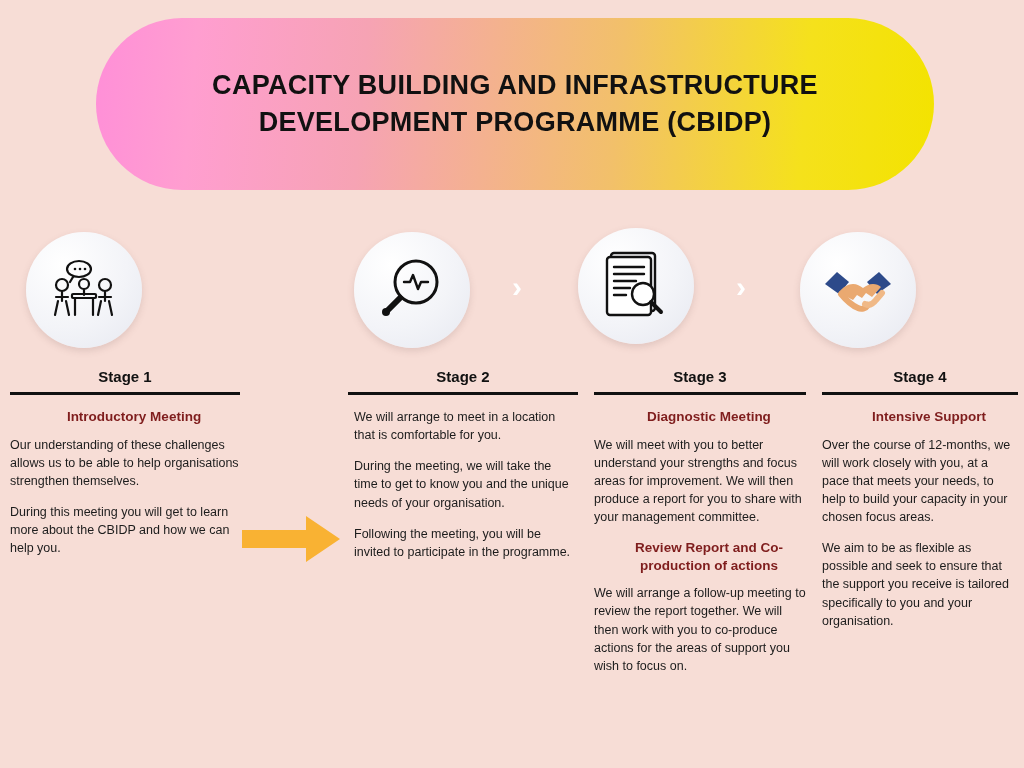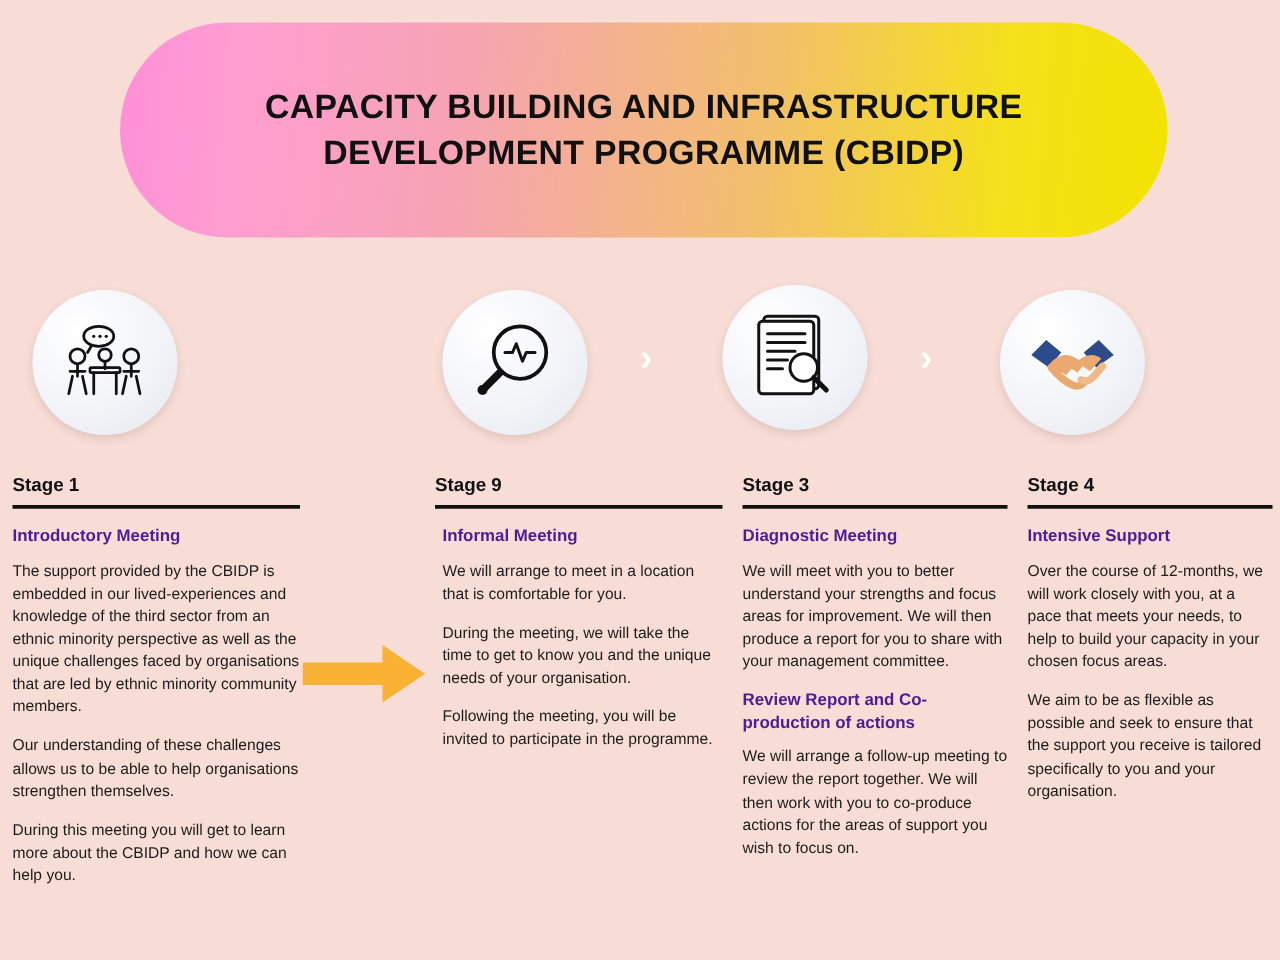--- a/index.html
+++ b/index.html
@@ -59,34 +59,36 @@
     line-height:1;
     user-select:none;
   }
 
   
   .col { position:absolute; top:368px; }
   .col .stage-title {
     font-size:15px;
     font-weight:bold;
     color:#111;
-    margin:12px 0 7px 0;
+    margin:0 0 7px 0;
+    text-align:center;
   }
   .col .rule {
     height:3px;
     background:#111;
     width:100%;
     margin-bottom:13px;
   }
   .col h3 {
-    margin:0 0 10px 0;
+    margin:0 0 10px 18px;
     font-size:13.5px;
     font-weight:bold;
     line-height:1.3;
-    color:#4c1d95;
+    color:#7f1d1d;
+    text-align:center;
   }
   .col p {
     margin:0 0 13px 0;
     font-size:12.5px;
     line-height:1.45;
     color:#1c1c1c;
   }
   .col p:last-child { margin-bottom:0; }
 
   #col1 { left:10px;  width:230px; }
@@ -173,29 +175,27 @@
 <div class="big-arrow">
   <svg width="100" height="54" viewBox="0 0 100 54">
     <path d="M0 18 H64 V4 L98 27 L64 50 V36 H0 Z" fill="#f9b233"></path>
   </svg>
 </div>
 
 <div class="col" id="col1">
   <div class="stage-title">Stage 1</div>
   <div class="rule"></div>
   <h3>Introductory Meeting</h3>
-  <p>The support provided by the CBIDP is embedded in our lived-experiences and knowledge of the third sector from an ethnic minority perspective as well as the unique challenges faced by organisations that are led by ethnic minority community members.</p>
   <p>Our understanding of these challenges allows us to be able to help organisations strengthen themselves.</p>
   <p>During this meeting you will get to learn more about the CBIDP and how we can help you.</p>
 </div>
 
 <div class="col" id="col2">
-  <div class="stage-title">Stage 9</div>
-  <div class="rule"></div>
-  <h3>Informal Meeting</h3>
+  <div class="stage-title">Stage 2</div>
+  <div class="rule"></div>
   <p>We will arrange to meet in a location that is comfortable for you.</p>
   <p>During the meeting, we will take the time to get to know you and the unique needs of your organisation.</p>
   <p>Following the meeting, you will be invited to participate in the programme.</p>
 </div>
 
 <div class="col" id="col3">
   <div class="stage-title">Stage 3</div>
   <div class="rule"></div>
   <h3>Diagnostic Meeting</h3>
   <p>We will meet with you to better understand your strengths and focus areas for improvement. We will then produce a report for you to share with your management committee.</p>

